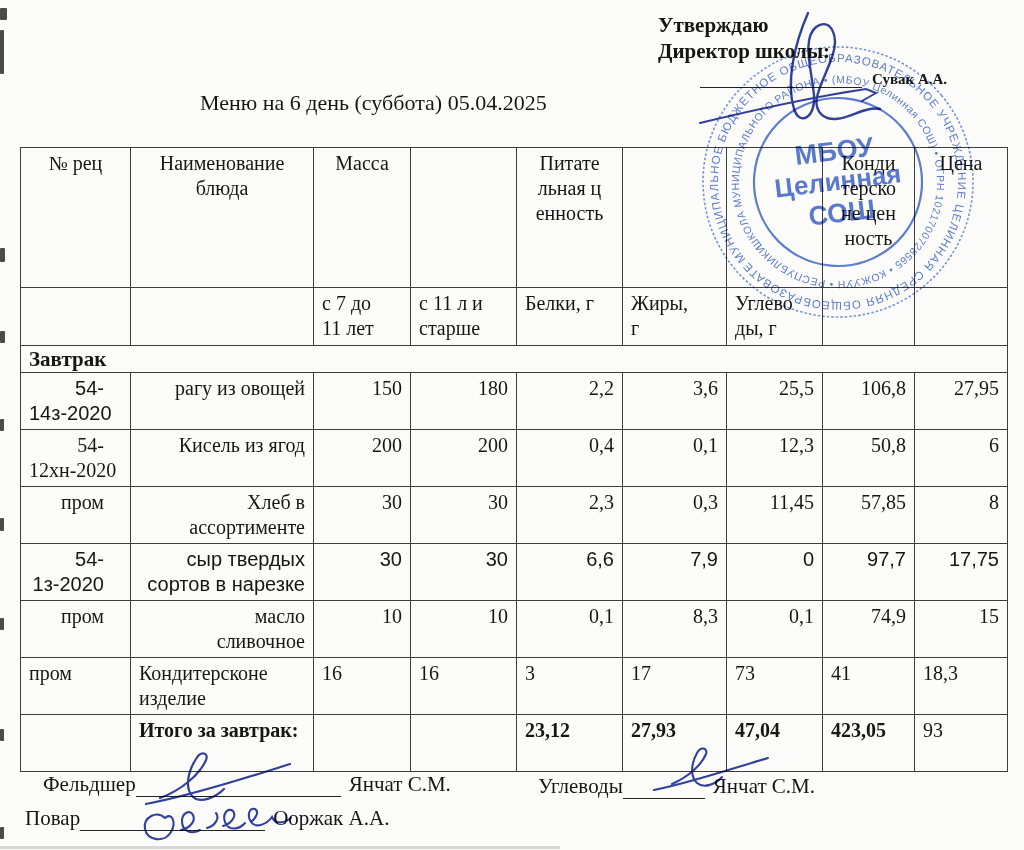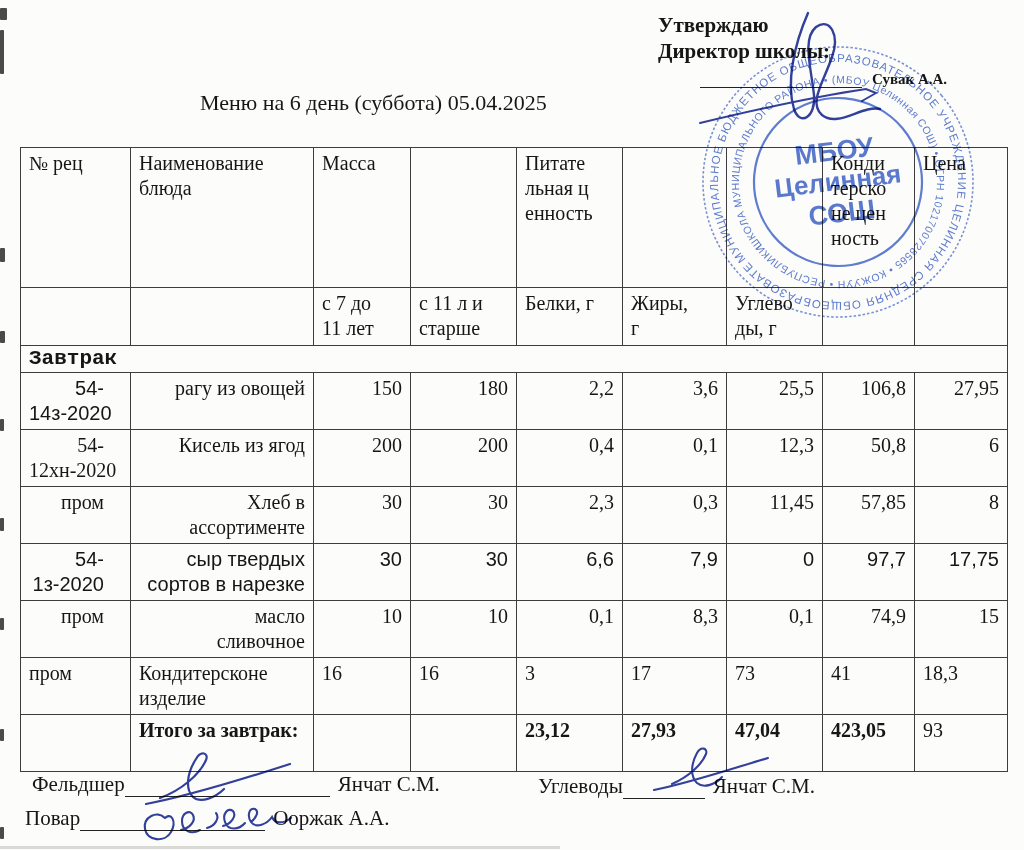--- a/index.html
+++ b/index.html
@@ -18,21 +18,21 @@
   
   table.menu { position:absolute; left:20px; top:147px; border-collapse:collapse; table-layout:fixed; width:987px; }
   .menu td { border:1.6px solid #3d3d3d; padding:3px 8px; font-size:20px; line-height:1.25; vertical-align:top; overflow:hidden; }
   .menu td.rec { padding-right:26px; }
   .b { font-weight:bold; }
   .sans { font-family:"Liberation Sans", sans-serif; font-size:19px; }
   .vb { vertical-align:bottom; padding-bottom:4px; }
   .vm { vertical-align:middle; }
   .ba { display:inline-block; word-break:break-all; }
   .w70 { width:70px; } .w62 { width:62px; } .w64 { width:64px; } .w100 { width:100px; }
-  tr.h1 { height:140px; } tr.h2 { height:58px; } tr.sect { height:27px;font-family:Liberation Mono, monospace; }
+  tr.h1 { height:140px;text-align:center; } tr.h2 { height:58px; } tr.sect { height:27px; }
   tr.r { height:55px;text-align:right; } tr.r6 { height:54px; } tr.tot { height:57px; }
   tr.sect td { padding:0 8px; font-size:21px; }
 
   
   .foot-line { position:absolute; display:flex; align-items:flex-end; font-size:21px; white-space:nowrap; }
   .foot-line .gap { width:8px; }
 
   
   .stamp-svg { position:absolute; left:688px; top:32px; mix-blend-mode:multiply; opacity:.85; }
   .sig-svg { position:absolute; mix-blend-mode:multiply; }
@@ -185,21 +185,21 @@
         <td></td>
         <td class="b">23,12</td>
         <td class="b">27,93</td>
         <td class="b">47,04</td>
         <td class="b">423,05</td>
         <td>93</td>
       </tr>
     </tbody>
   </table>
 
-  <div class="foot-line" style="left:32px; top:772px;">
+  <div class="foot-line" style="left:43px; top:772px;">
     <span>Фельдшер</span>
     <span class="blank" style="width:205px;"></span>
     <span class="gap"></span>
     <span>Янчат С.М.</span>
   </div>
   <div class="foot-line" style="left:538px; top:774px;">
     <span>Углеводы</span>
     <span class="blank" style="width:82px;"></span>
     <span class="gap"></span>
     <span>Янчат С.М.</span>

